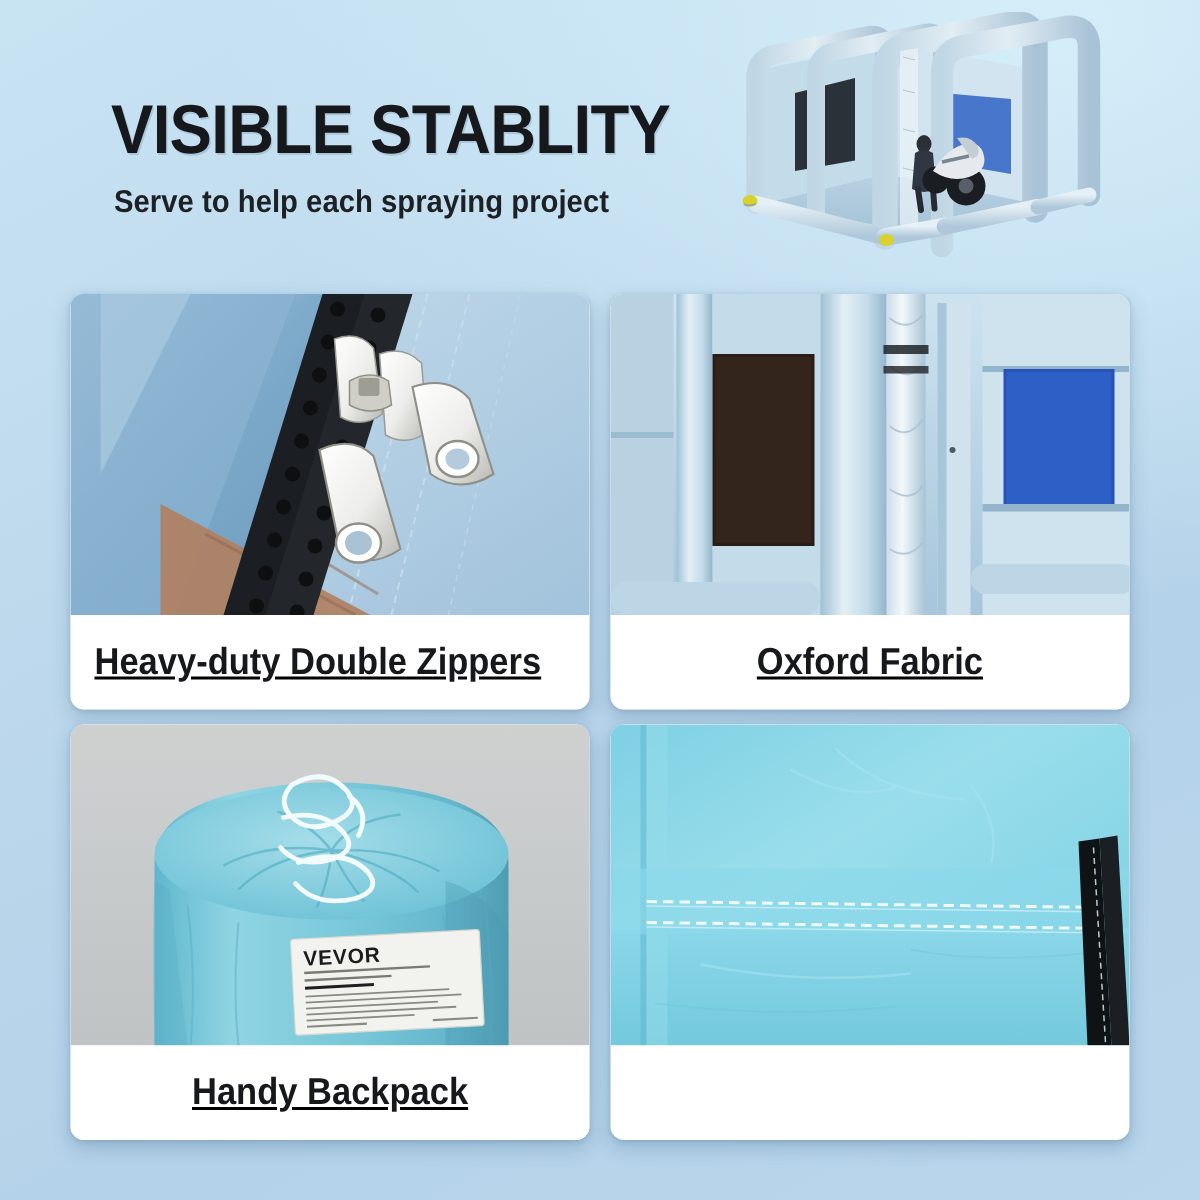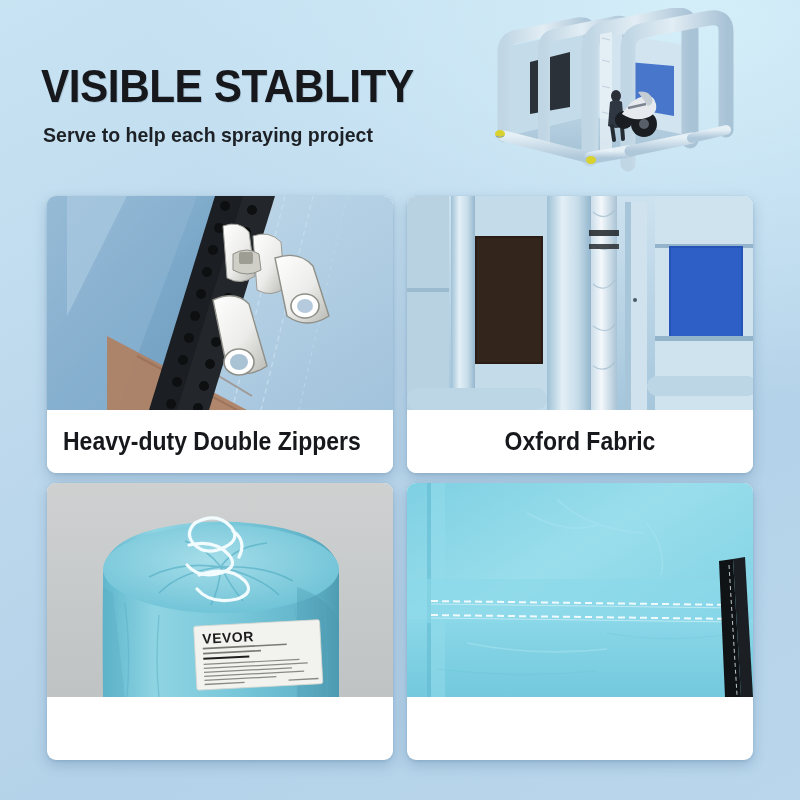--- a/index.html
+++ b/index.html
@@ -20,21 +20,21 @@
     height: 800px;
     background:
       radial-gradient(ellipse 900px 620px at 88% 2%, #d4eef9 0%, rgba(212,238,249,0) 62%),
       linear-gradient(152deg, #c8e4f3 0%, #bdd8ec 38%, #b4d2e9 68%, #b9d6ec 100%);
     overflow: hidden;
   }
 
   
   .header {
     position: absolute;
-    left: 41px;
+    left: 74px;
     top: 62px;
     width: 430px;
   }
   .title {
     font-family: "Liberation Sans Narrow", "Liberation Sans", sans-serif;
     font-size: 46px;
     line-height: 48px;
     font-weight: bold;
     letter-spacing: -0.5px;
     color: #16181c;
@@ -80,20 +80,21 @@
     row-gap: 10px;
   }
   .card {
     position: relative;
     background: #ffffff;
     border-radius: 9px;
     box-shadow: 0 5px 13px rgba(70,110,145,0.30), 0 1px 3px rgba(70,110,145,0.20);
     overflow: hidden;
     display: flex;
     flex-direction: column;
+    text-decoration: underline;
   }
   .card-photo {
     position: relative;
     width: 100%;
     height: 214px;
     overflow: hidden;
   }
   .card-photo svg { display: block; width: 100%; height: 100%; }
   .card-caption {
     flex: 1;
@@ -409,20 +410,23 @@
               <rect x="156" y="182" width="104" height="1.2"></rect>
               <rect x="156" y="186" width="88" height="1.2"></rect>
               <rect x="156" y="190" width="100" height="1.2"></rect>
               <rect x="156" y="194" width="72" height="1.2"></rect>
               <rect x="156" y="198" width="40" height="1.4"></rect>
               <rect x="240" y="198" width="30" height="1.4"></rect>
             </g>
           </g>
         </svg>
       </div>
+      <div class="card-caption">
+        <span class="caption-text">Handy Backpack</span>
+      </div>
     </div>
 
     <div class="card cap-center">
       <div class="card-photo">
         <svg viewBox="0 0 346 214" preserveAspectRatio="xMidYMid slice" xmlns="http://www.w3.org/2000/svg">
           <defs>
             <linearGradient id="stF" x1="0" y1="0" x2="1" y2="1">
               <stop offset="0%" stop-color="#7ed0e3"></stop>
               <stop offset="40%" stop-color="#9adeec"></stop>
               <stop offset="75%" stop-color="#85d4e6"></stop>

